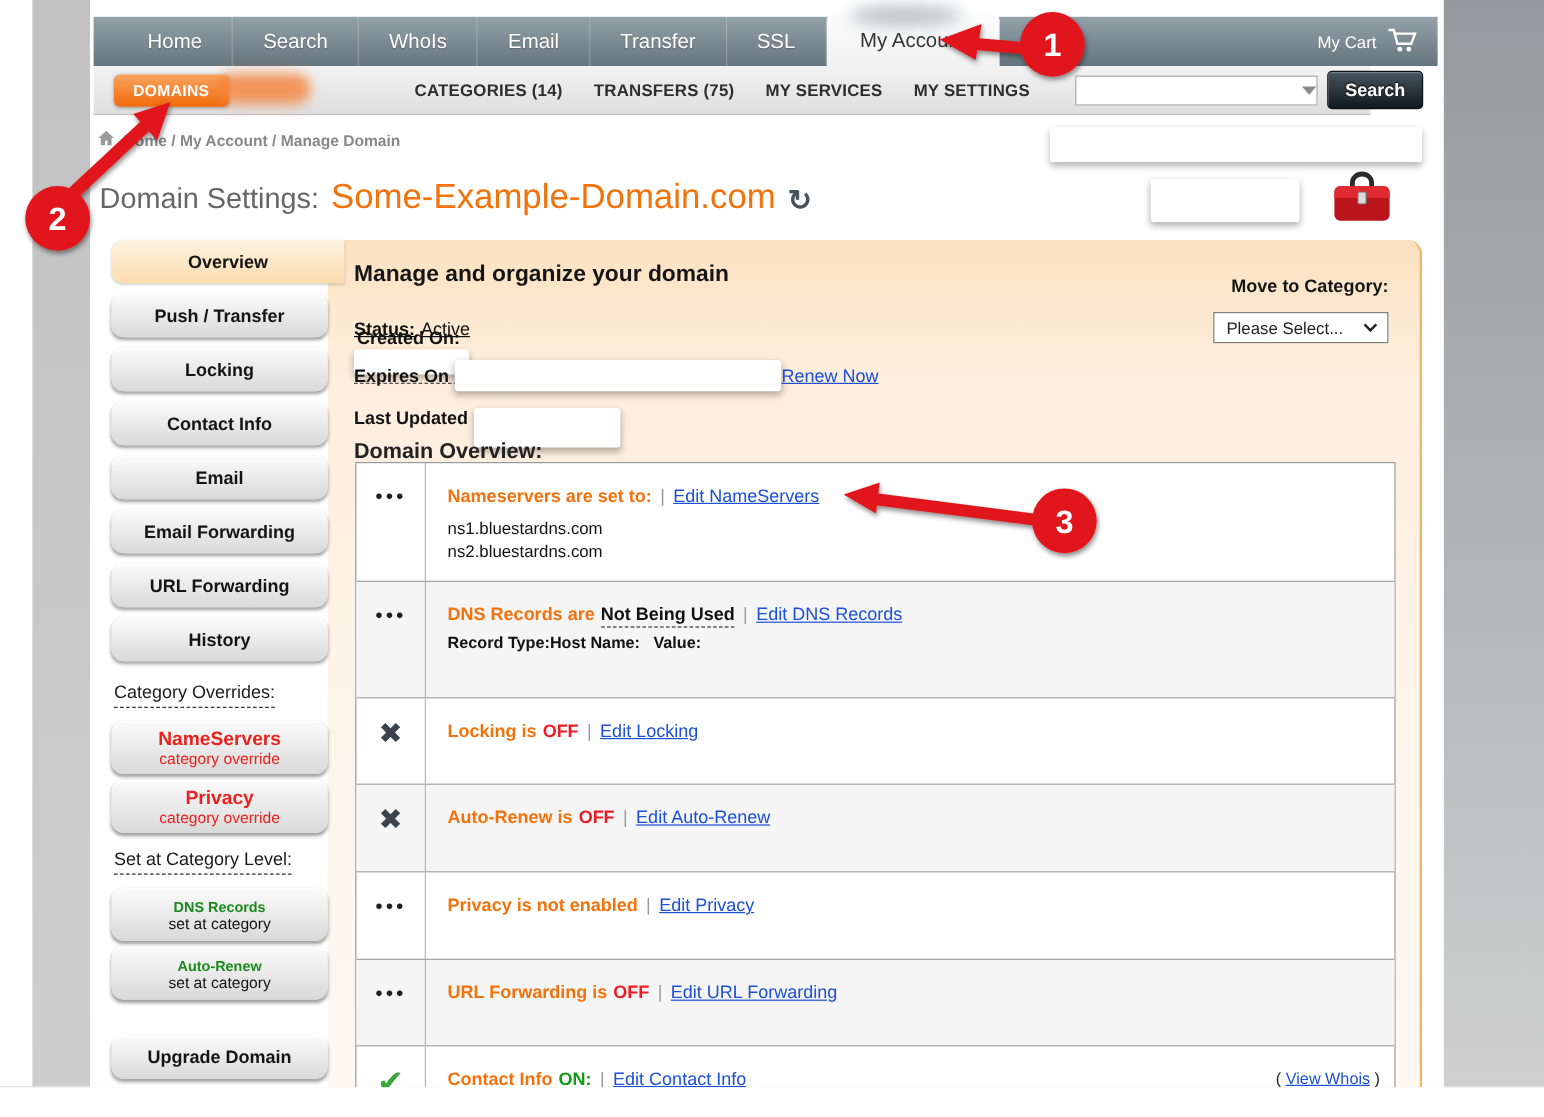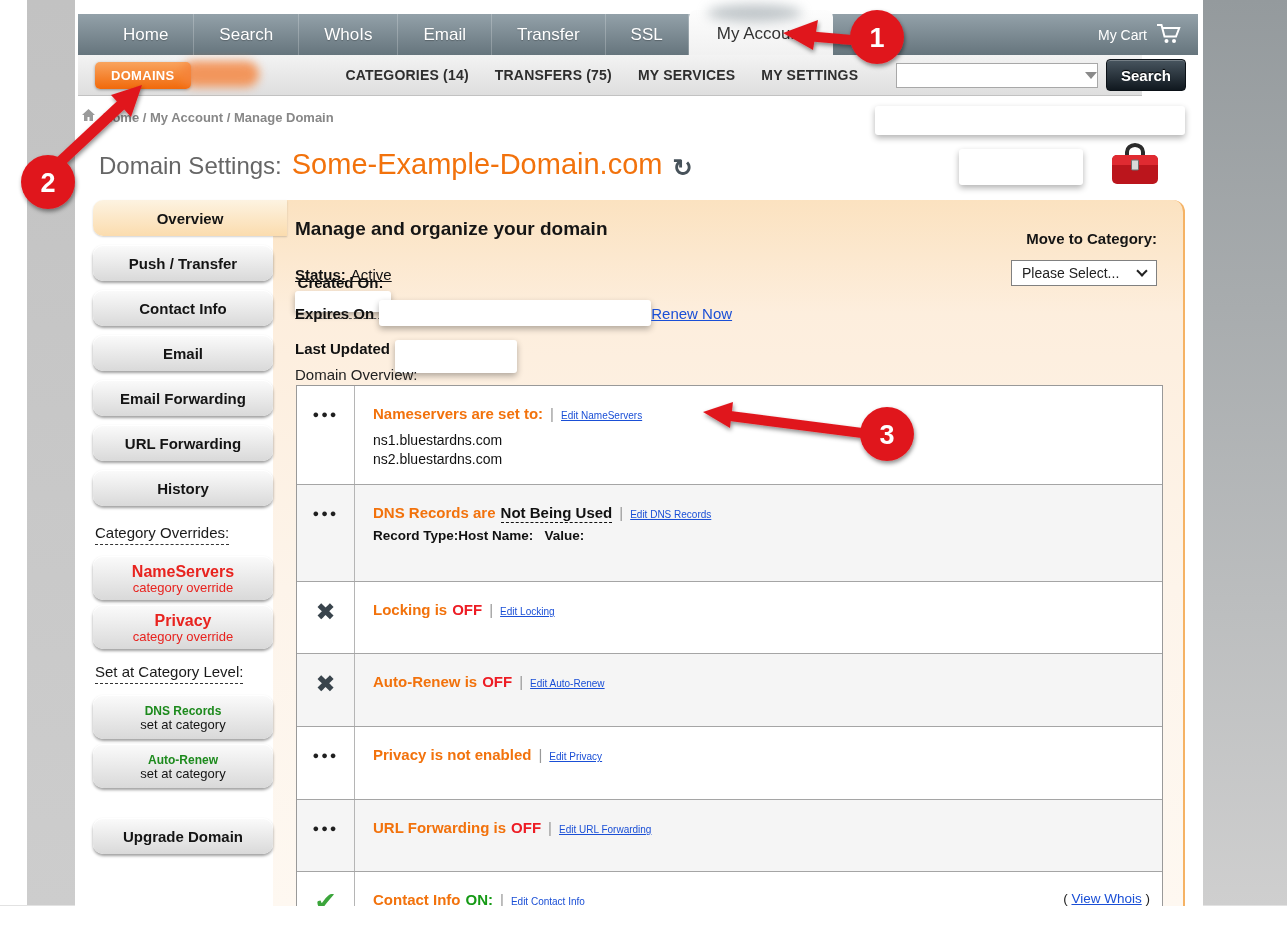--- a/index.html
+++ b/index.html
@@ -49,21 +49,21 @@
   .search-btn { position:absolute; left:1028px; top:4px; width:80px; height:32px; border-radius:4px;
     background:linear-gradient(#48555f,#10181f); color:#fff; font-weight:bold; font-size:15px;
     display:flex; align-items:center; justify-content:center; cursor:pointer;
     border:1px solid #0b1117; box-shadow:inset 0 1px 0 rgba(255,255,255,.25); text-shadow:0 -1px 1px #000; }
 
   
   .crumb-row { position:absolute; left:6px; top:108px; display:flex; align-items:center; gap:7px; }
   .crumb { font-size:13px; font-weight:bold; color:#878787; }
   .redact { background:#fff; border-radius:3px; box-shadow:0 3px 6px rgba(0,0,0,.30); }
   .redact-crumb { position:absolute; left:800px; top:106px; width:310px; height:29px; }
-  .title-row { position:absolute; left:24px; top:148px; display:flex; align-items:baseline; gap:10px; }
+  .title-row { position:absolute; left:8px; top:148px; display:flex; align-items:baseline; gap:10px; }
   .title-prefix { font-size:24px; color:#666; }
   .title-domain { font-size:29px; color:#f2720c; }
   .refresh { font-size:24px; color:#47525a; font-weight:bold; cursor:pointer; position:relative; top:2px; }
   .redact-title { position:absolute; left:884px; top:149px; width:124px; height:36px; }
   .toolbox { position:absolute; left:1034px; top:142px; cursor:pointer; }
 
   
   .sidebar { position:absolute; left:18px; top:200px; width:196px; z-index:3; }
   .sb-btn { width:180px; height:36px; border-radius:10px; margin-bottom:9px; cursor:pointer;
     background:linear-gradient(#fbfbfb,#d9d9d9); box-shadow:0 2px 3px rgba(0,0,0,.38), inset 0 1px 0 #fff;
@@ -96,21 +96,21 @@
   .l-status  { top:66px;text-decoration:underline; }
   .l-created { top:74px;flex-direction:column; }
   .l-expires { top:100px; }
   .l-updated { top:132px; }
   .created-wrap { border-bottom:1px dashed #555; padding-bottom:3px; }
   .box-created { display:inline-block; width:96px;  height:21px; }
   .box-expires { display:inline-block; width:272px; height:26px; }
   .box-updated { display:inline-block; width:122px; height:33px; position:relative; top:8px; }
   .renew { margin-left:0; }
   a.lnk { color:#1a4fd6; text-decoration:underline; cursor:pointer; }
-  .overview-label { position:absolute; left:22px; top:166px; font-size:15px; color:#222; }
+  .overview-label { position:absolute; left:22px; top:166px; font-size:18px; color:#222;font-weight:bold; }
 
   
   .ov-table { position:absolute; left:23px; top:185px; width:867px; background:#fff;
     border:1px solid #999; }
   .ov-row { display:flex; border-top:1px solid #a5a5a5; }
   .ov-row:first-child { border-top:none; }
   .ov-row:nth-child(even) { background:#f5f5f5; }
   .ov-row:nth-child(1) { height:98px; }
   .ov-row:nth-child(2) { height:97px; }
   .ov-row:nth-child(3) { height:72px; }
@@ -122,21 +122,21 @@
   .ic-dots  { font-size:11px; letter-spacing:2px; color:#1f1f1f; font-weight:bold; }
   .ic-cross { font-size:24px; color:#39444c; line-height:24px; }
   .ic-check { font-size:27px; color:#3ba53b; line-height:24px; }
   .row-body { flex:1; padding:19px 16px 0 18px; position:relative; }
   .row-title { font-size:15px; font-weight:bold; color:#f2720c; }
   .emph { margin-left:5px; }
   .emph.red   { color:#ed1c24; }
   .emph.green { color:#159a15; }
   .emph.dashed{ color:#111; border-bottom:1.5px dashed #111; padding-bottom:1px; }
   .sep { color:#999; font-weight:normal; margin:0 7px; }
-  .row-title a.lnk { font-size:10px; font-weight:normal; }
+  .row-title a.lnk { font-size:15px; font-weight:normal; }
   .row-lines { margin-top:9px; font-size:14px; color:#111; line-height:19px; }
   .row-boldline { margin-top:7px; font-size:13.5px; font-weight:bold; white-space:pre; }
   .row-note { position:absolute; right:12px; top:19px; font-size:13.5px; color:#222; }
 
   
   .annot { position:absolute; left:0; top:0; z-index:50; pointer-events:none; }
   .annot text { font-family:"Liberation Sans",sans-serif; font-weight:bold; }
 </style>
 </head>
 <body>
@@ -209,20 +209,22 @@
       <rect x="3" y="13" width="46" height="29" rx="5" fill="#bb151c"></rect>
       <path d="M3 23h46v-5a5 5 0 0 0-5-5H8a5 5 0 0 0-5 5z" fill="#e02a31"></path>
       <rect x="22.5" y="18" width="7" height="10" rx="1" fill="#d9d9d9" stroke="#6e6e6e"></rect>
     </svg>
   </div>
 
   <div class="sidebar"><div class="sb-btn active">
         <span class="lbl">Overview</span>
       </div><div class="sb-btn">
         <span class="lbl">Push / Transfer</span>
+      </div><div class="sb-btn">
+        <span class="lbl">Locking</span>
       </div><div class="sb-btn">
         <span class="lbl">Contact Info</span>
       </div><div class="sb-btn">
         <span class="lbl">Email</span>
       </div><div class="sb-btn">
         <span class="lbl">Email Forwarding</span>
       </div><div class="sb-btn">
         <span class="lbl">URL Forwarding</span>
       </div><div class="sb-btn">
         <span class="lbl">History</span>

